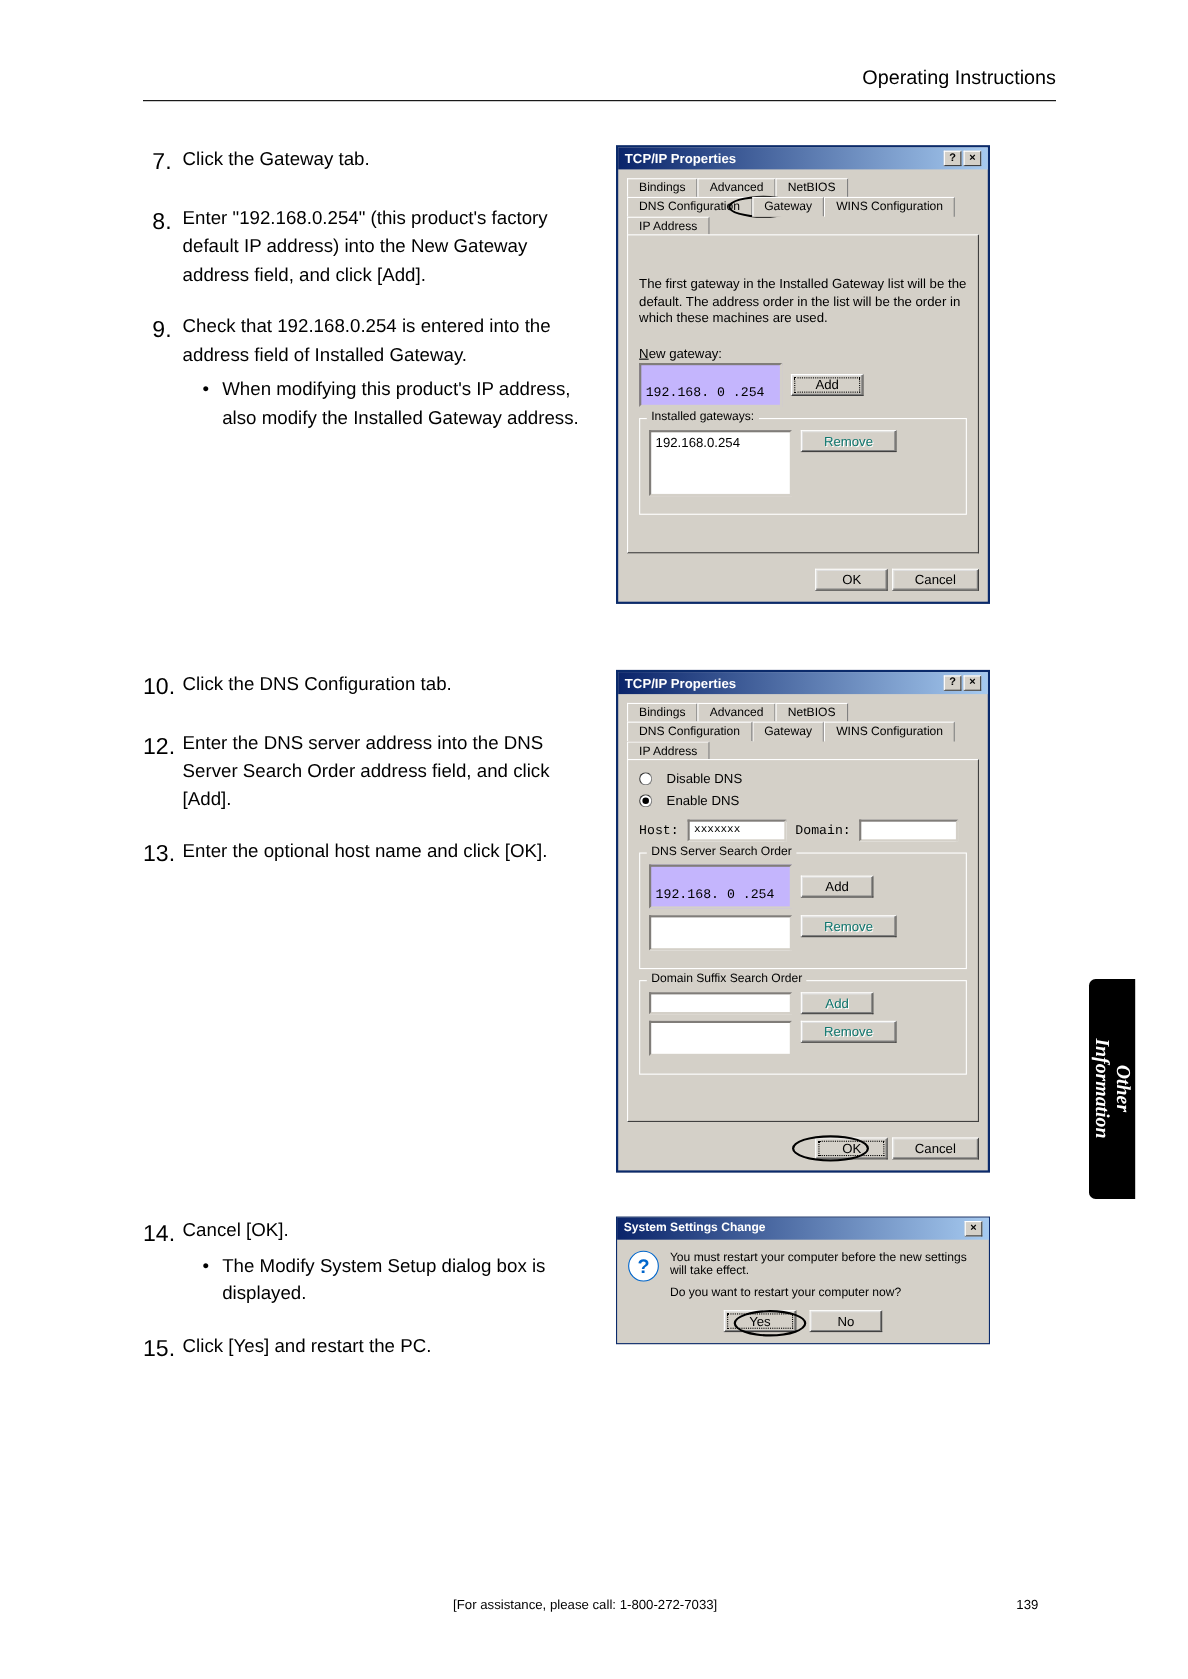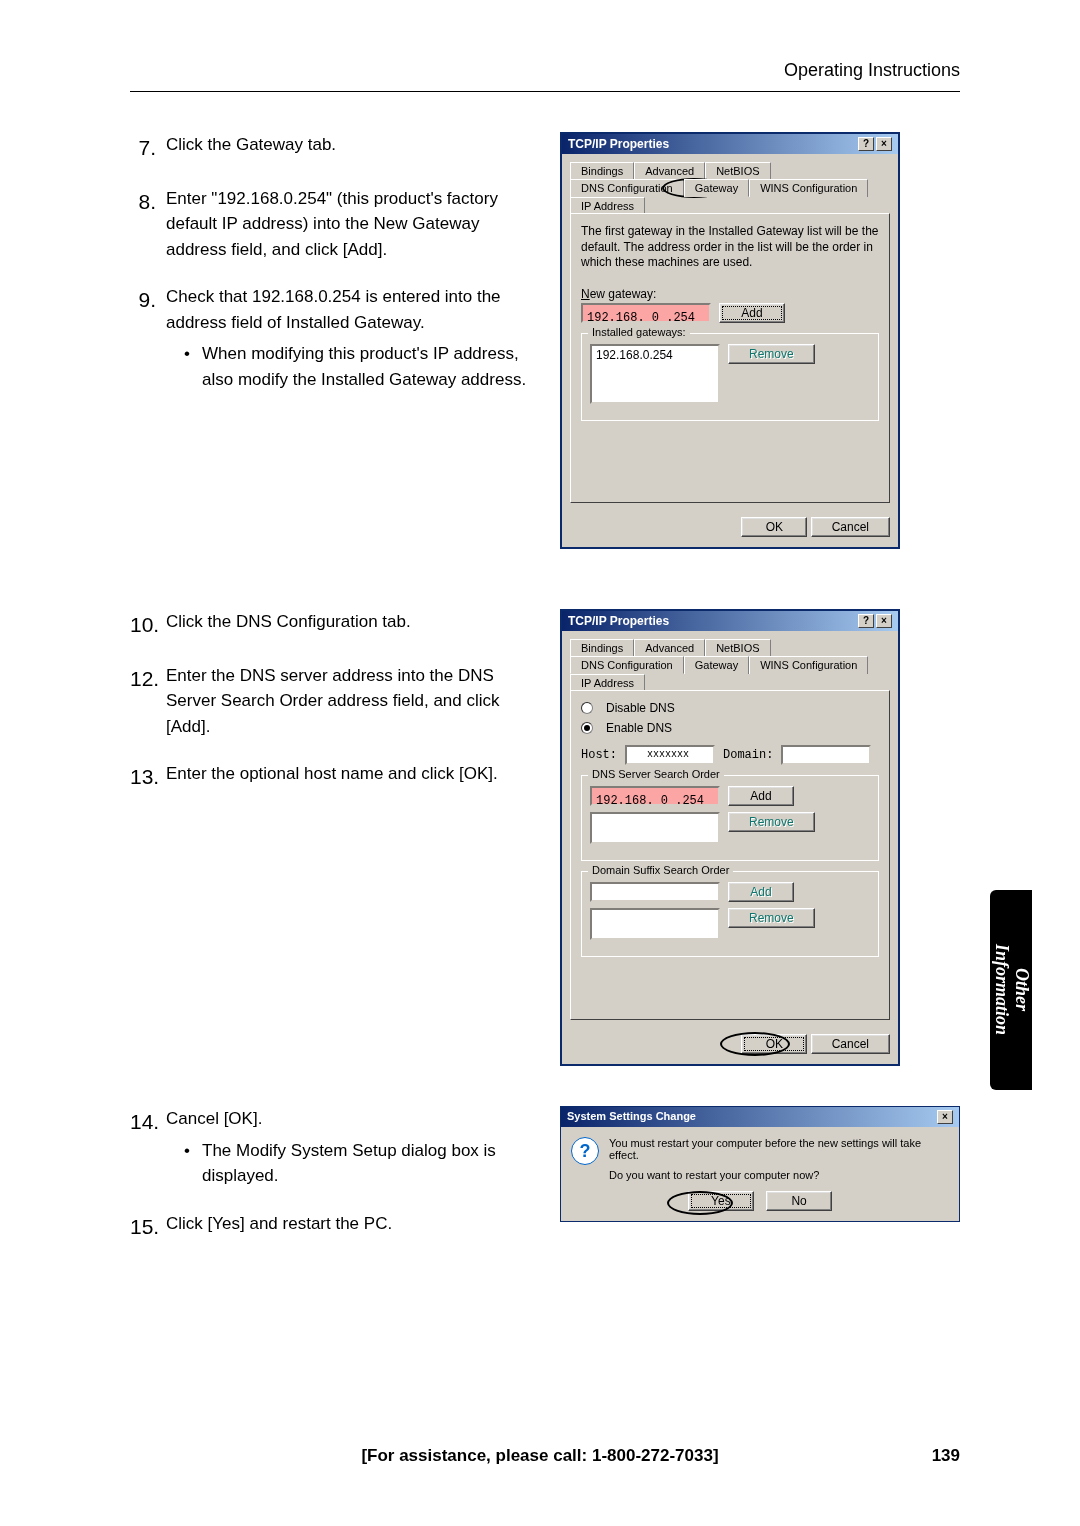--- a/index.html
+++ b/index.html
@@ -22,46 +22,46 @@
   
   .dialog { border: 2px solid #0a2a6b; background: #d4d0c8; font-family: "MS Sans Serif", Tahoma, sans-serif; font-size: 12px; width: 340px; position: relative; }
   .dlg-title { background: linear-gradient(to right, #0a246a, #a6caf0); color: #fff; font-weight: bold; padding: 3px 6px; display: flex; justify-content: space-between; align-items: flex-start; }
   .dlg-title-btns { display: flex; gap: 2px; }
   .dlg-title-btn { width: 16px; height: 14px; background: #d4d0c8; border: 1px solid #fff; border-right-color:#404040; border-bottom-color:#404040; font-size: 10px; font-weight: bold; color: #000; text-align: center; line-height: 12px; }
   .dlg-body { padding: 8px; }
   .tabrow { display: flex; flex-wrap: wrap; font-size: 11px; }
   .tab { background: #d4d0c8; border: 1px solid #fff; border-bottom: none; border-right-color:#808080; padding: 2px 10px; margin-right: 0; cursor: default; position: relative; }
   .tab.active { border-bottom: 1px solid #d4d0c8; z-index: 2; font-weight: normal; }
   .tabpanel { border: 1px solid #fff; border-right-color:#404040; border-bottom-color:#404040; background: #d4d0c8; padding: 10px; margin-top:-1px; position:relative; z-index:1; }
-  .dlg-text { margin-bottom: 16px; line-height: 1.3; }
+  .dlg-text { margin-bottom: 16px; line-height: 1.3; margin-top: 27px; }
   .field-label { margin-bottom: 2px; }
   .field-label .u { text-decoration: underline; }
-  .inputbox { background: #fca5a5; border: 2px inset #d4d0c8; padding: 6px 4px; font-family: "Courier New", monospace; font-size: 12px; height: 20px; width: 130px; }
-  .inputbox2 { background: #fff; border: 2px inset #d4d0c8; padding: 2px 20px; font-size: 12px; height: 20px; width: 90px; }
+  .inputbox { background: #c4b5fd; border: 2px inset #d4d0c8; padding: 18px 4px; font-family: "Courier New", monospace; font-size: 12px; height: 20px; width: 130px; }
+  .inputbox2 { background: #fff; border: 2px inset #d4d0c8; padding: 2px 4px; font-size: 12px; height: 20px; width: 90px; }
   .listbox { background: #fff; border: 2px inset #d4d0c8; padding: 2px 4px; font-size: 12px; height: 60px; width: 130px; }
   .winbtn { background: #d4d0c8; border: 1px solid #fff; border-right-color:#404040; border-bottom-color:#404040; box-shadow: inset -1px -1px #808080, inset 1px 1px #dfdfdf; padding: 2px 20px; font-size: 12px; min-width: 66px; text-align: center; cursor: default; display:inline-block; }
   .winbtn.dotted { outline: 1px dotted #000; outline-offset: -4px; }
   .winbtn.disabled { color: #0f766e; text-shadow: 1px 1px #fff; }
   .dlg-footer { text-align: right; padding: 6px 8px 10px; }
   .row { display: flex; align-items: center; gap: 8px; margin-bottom: 6px; }
   .fieldset { border: 1px groove #fff; padding: 10px 8px 10px; margin: 10px 0 8px; position: relative; }
   .fieldset-legend { position: absolute; top: -8px; left: 6px; background: #d4d0c8; padding: 0 4px; font-size: 11px; }
   .radio { width: 12px; height: 12px; border-radius: 50%; border: 1px inset #808080; background: #fff; display:inline-block; vertical-align:middle; margin-right:5px; position:relative; }
   .radio.checked::after { content:""; position:absolute; top:2px; left:2px; width:6px; height:6px; border-radius:50%; background:#000; }
   .circle { border: 2px solid #000; border-radius: 50%; position: absolute; pointer-events:none; }
 
   
-  .msgbox { border: 1px solid #0a2a6b; background: #d4d0c8; font-family: "MS Sans Serif", Tahoma, sans-serif; font-size: 11px; width: 400px; }
+  .msgbox { border: 1px solid #0a2a6b; background: #d4d0c8; font-family: "MS Sans Serif", Tahoma, sans-serif; font-size: 11px; width: 340px; }
   .msgbox-body { padding: 10px; display:flex; gap:10px; align-items:flex-start; }
   .qicon { width: 28px; height: 28px; border-radius:50%; background:#fff; border:1px solid #0066cc; display:flex; align-items:center; justify-content:center; color:#0066cc; font-weight:bold; font-size:18px; flex-shrink:0; }
   .msgbox-footer { text-align:center; padding: 0 0 10px; }
 
   .side-tab { position: absolute; right: 48px; top: 890px; width: 42px; height: 200px; background: #000; color: #fff; font-style: italic; font-weight: bold; font-family: "Times New Roman", serif; font-size: 18px; writing-mode: vertical-rl; text-align: center; display:flex; align-items:center; justify-content:center; border-radius: 6px 0 0 6px; line-height:1.1; }
 
-  .footer { position: absolute; bottom: 60px; left: 0; right: 0; text-align: center; font-size: 17px; font-weight: bold; }
+  .footer { position: absolute; bottom: 60px; left: 0; right: 16px; text-align: center; font-size: 12px; }
   .page-num { position: absolute; right: 120px; }
 </style>
 </head>
 <body>
 
 <div class="page">
   <div class="header">Operating Instructions</div>
   <div class="hr"></div>
 
   <div class="content">

